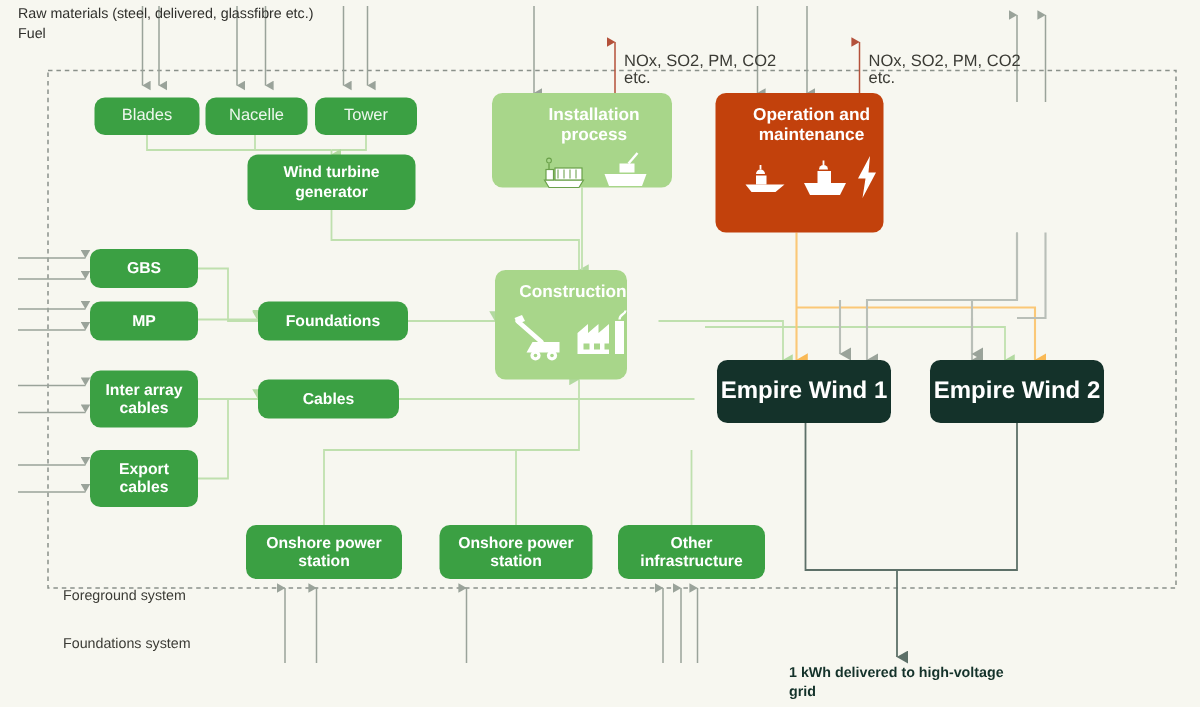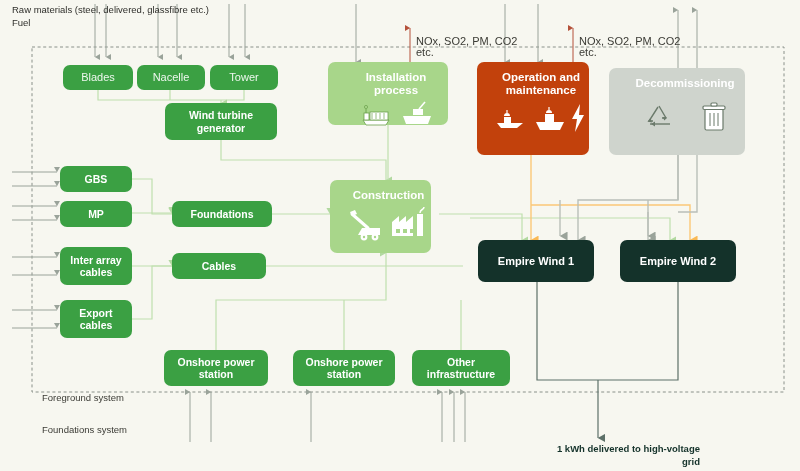--- a/index.html
+++ b/index.html
@@ -21,21 +21,21 @@
     text-align:center;
     color:#ffffff;
     box-sizing:border-box;
     line-height:1.15;
   }
   .n-green{background:#3ba043;font-weight:bold;font-size:10.5px;}
   .n-green-light-text{background:#3ba043;font-weight:normal;font-size:11px;color:#eef7ee;}
   .n-lgreen{background:#a8d68a;font-weight:bold;font-size:11.5px;}
   .n-orange{background:#c2410c;font-weight:bold;font-size:11.5px;}
   .n-gray{background:#cfd4cd;font-weight:bold;font-size:11.5px;}
-  .n-navy{background:#14322a;font-weight:bold;font-size:11px;}
+  .n-navy{background:#14322a;font-weight:bold;font-size:16px;}
   .pic-node{flex-direction:column;justify-content:flex-start;padding-top:9px;padding-left:16px;}
   .pic-node .ttl{width:100%;}
   .pic-row{display:flex;align-items:flex-end;justify-content:center;gap:8px;margin-top:4px;width:100%;}
   .lbl{position:absolute;color:#3b3b35;font-size:9.5px;line-height:1.35;white-space:pre-line;}
   .lbl-top{font-size:9.5px;color:#2f2f2b;}
   .lbl-em{font-size:11px;color:#3b3b35;}
   .lbl-out{font-size:9.5px;font-weight:bold;color:#14322a;line-height:1.35;}
   .lbl-sys{font-size:9.5px;color:#3b3b35;}
   .icon svg{display:block;}
 </style>
@@ -172,21 +172,21 @@
   <div class="lbl lbl-top" style="left:12px;top:17px;">Fuel</div>
 
   <div class="lbl lbl-em" style="left:416px;top:34px;">NOx, SO2, PM, CO2</div>
   <div class="lbl lbl-em" style="left:416px;top:45px;">etc.</div>
   <div class="lbl lbl-em" style="left:579px;top:34px;">NOx, SO2, PM, CO2</div>
   <div class="lbl lbl-em" style="left:579px;top:45px;">etc.</div>
 
   <div class="lbl lbl-sys" style="left:42px;top:392px;">Foreground system</div>
   <div class="lbl lbl-sys" style="left:42px;top:424px;">Foundations system</div>
 
-  <div class="lbl lbl-out" style="left:500px;top:443px;width:200px;text-align:right;">1 kWh delivered to high-voltage
+  <div class="lbl lbl-out" style="left:526px;top:443px;width:200px;">1 kWh delivered to high-voltage
 grid</div>
 
   <div class="node n-green-light-text" style="left:63px;top:65px;width:70px;height:25px;">
     <span>Blades</span>
   </div>
   <div class="node n-green-light-text" style="left:137px;top:65px;width:68px;height:25px;">
     <span>Nacelle</span>
   </div>
   <div class="node n-green-light-text" style="left:210px;top:65px;width:68px;height:25px;">
     <span>Tower</span>
@@ -248,21 +248,21 @@
       <span class="icon">
         <svg width="32" height="26" viewBox="0 0 32 26">
           <path d="M2 15 L30 15 L27 23 L5 23 Z" fill="#fff"></path>
           <path d="M12 8 h10 v6 h-10 Z" fill="#fff"></path>
           <path d="M18 8 L24 1" stroke="#fff" stroke-width="1.6" fill="none"></path>
         </svg>
       </span>
     </span>
   </div>
 
-  <div class="node n-lgreen pic-node" style="left:330px;top:180px;width:101px;height:73px;text-align:center;">
+  <div class="node n-lgreen pic-node" style="left:330px;top:180px;width:88px;height:73px;text-align:center;">
     <span class="ttl">Construction</span>
     <span class="pic-row" style="gap:4px;">
       <span class="icon">
         <svg width="38" height="34" viewBox="0 0 38 34">
           <path d="M4 6 L20 20" stroke="#fff" stroke-width="3" stroke-linecap="round"></path>
           <path d="M2 4 l5 -2 l2 4 l-5 2 Z" fill="#fff"></path>
           <path d="M14 20 h18 v7 h-22 Z" fill="#fff"></path>
           <circle cx="16" cy="29" r="3.4" fill="#fff"></circle>
           <circle cx="27" cy="29" r="3.4" fill="#fff"></circle>
           <circle cx="16" cy="29" r="1.2" fill="#a8d68a"></circle>
@@ -303,43 +303,20 @@
         </svg>
       </span>
       <span class="icon">
         <svg width="18" height="32" viewBox="0 0 18 32">
           <path d="M11 2 L3 17 h5 L6 30 L15 13 h-5 Z" fill="#fff"></path>
         </svg>
       </span>
     </span>
   </div>
 
-  <div class="node n-gray pic-node" style="left:609px;top:68px;width:136px;height:87px;">
-    <span class="ttl" style="color:#ffffff;">Decommissioning</span>
-    <span class="pic-row" style="gap:24px;margin-top:12px;">
-      <span class="icon">
-        <svg width="34" height="30" viewBox="0 0 34 30">
-          <path d="M16 4 L23 16 L19 16" fill="none" stroke="#6b7a6b" stroke-width="1.4" stroke-linejoin="round"></path>
-          <path d="M21.5 18.5 l2.5 -3 l-4.5 -0.5 Z" fill="#6b7a6b"></path>
-          <path d="M15 5 L6 19 L10 19" fill="none" stroke="#6b7a6b" stroke-width="1.4"></path>
-          <path d="M7.5 16 l-3 3.5 l4.5 1 Z" fill="#6b7a6b"></path>
-          <path d="M7 22 L27 22" fill="none" stroke="#6b7a6b" stroke-width="1.4"></path>
-          <path d="M12 19.5 l-4 2.5 l4 2.5 Z" fill="#6b7a6b"></path>
-        </svg>
-      </span>
-      <span class="icon">
-        <svg width="26" height="30" viewBox="0 0 26 30">
-          <rect x="4" y="7" width="18" height="21" rx="1.5" fill="#fff" stroke="#6b7a6b" stroke-width="1.2"></rect>
-          <rect x="2" y="4" width="22" height="3.5" rx="1.2" fill="#fff" stroke="#6b7a6b" stroke-width="1.2"></rect>
-          <rect x="10" y="1" width="6" height="3" rx="1" fill="#fff" stroke="#6b7a6b" stroke-width="1.1"></rect>
-          <path d="M9 11 v13 M13 11 v13 M17 11 v13" stroke="#6b7a6b" stroke-width="1"></path>
-        </svg>
-      </span>
-    </span>
-  </div>
 
   <div class="node n-navy" style="left:478px;top:240px;width:116px;height:42px;">
     <span>Empire Wind 1</span>
   </div>
   <div class="node n-navy" style="left:620px;top:240px;width:116px;height:42px;">
     <span>Empire Wind 2</span>
   </div>
 
 </div>
 

